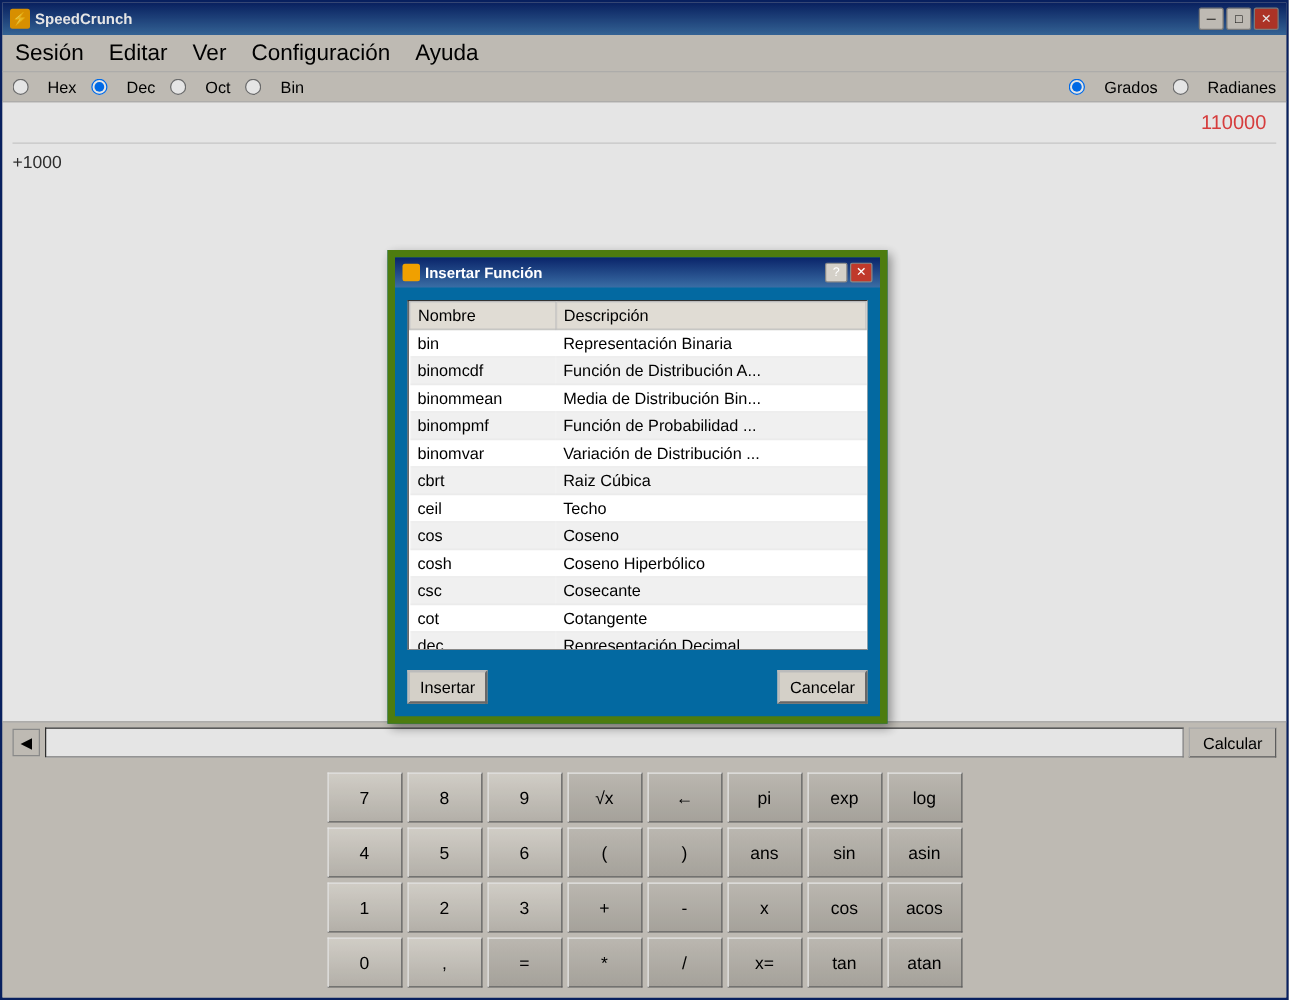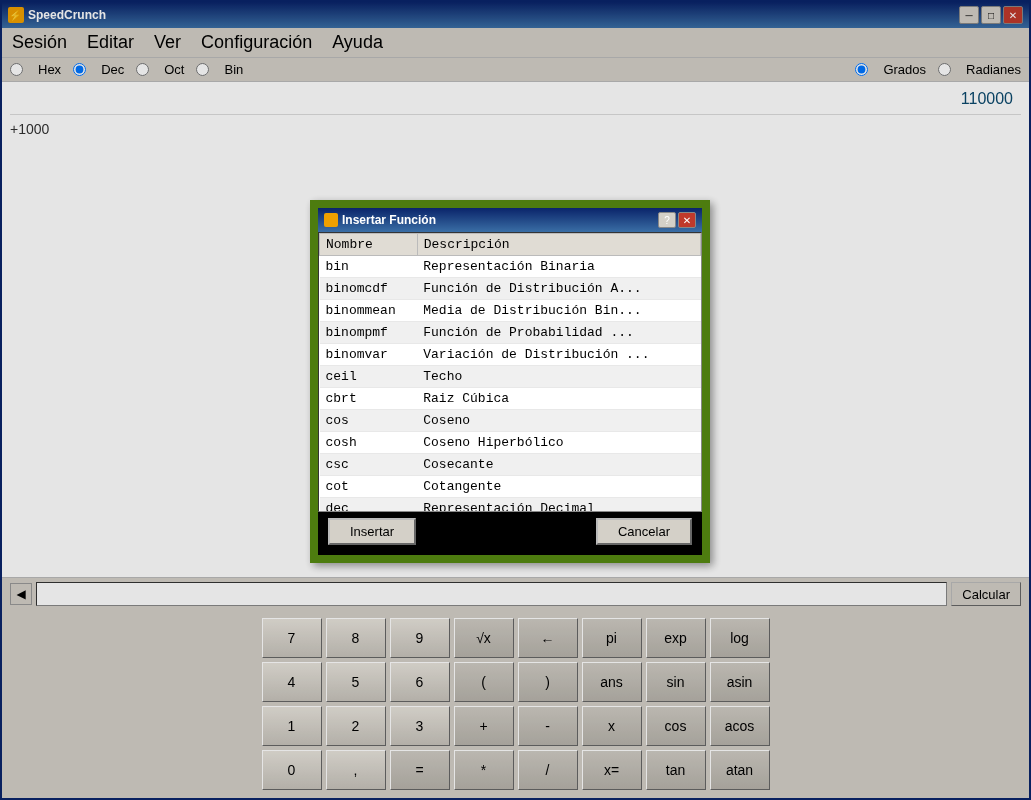--- a/index.html
+++ b/index.html
@@ -174,22 +174,22 @@
       justify-content: flex-start;
       z-index: 100;
     }
 
     
     .dialog {
       position: absolute;
       top: 200px;
       left: 310px;
       width: 400px;
-      background: #000000;
-      border: 8px solid #4d7c0f;
+      background: #0369a1;
+      border: 6px solid #4d7c0f;
       box-shadow: 3px 3px 8px rgba(0,0,0,0.4);
     }
     .dialog-title-bar {
       background: linear-gradient(to bottom, #0a246a, #3a6ea5);
       color: white;
       padding: 3px 6px;
       display: flex;
       align-items: center;
       justify-content: space-between;
       height: 24px;
@@ -219,21 +219,21 @@
       border-radius: 2px;
       font-size: 10px;
       display: flex;
       align-items: center;
       justify-content: center;
       cursor: pointer;
     }
     .dialog-btn.close-btn { background: #c0392b; color: white; }
 
     .dialog-content {
-      font-family: Liberation Mono, monospace;
+      padding: 10px;
     }
 
     
     .func-table-container {
       border: 1px inset #888;
       background: white;
       height: 280px;
       overflow-y: auto;
     }
     .func-table {
@@ -254,21 +254,21 @@
       font-size: 13px;
     }
     .func-table tr:nth-child(even) td { background: #f0f0f0; }
 
     .dialog-footer {
       display: flex;
       justify-content: space-between;
       padding: 6px 10px 10px;
     }
     .dialog-action-btn {
-      padding: 4px 20px;
+      padding: 4px 8px;
       background: #d4d0c8;
       border: 2px outset #bbb;
       cursor: pointer;
       font-size: 13px;
     }
 
     
     ::-webkit-scrollbar { width: 12px; }
     ::-webkit-scrollbar-track { background: #f0ece4; }
     ::-webkit-scrollbar-thumb { background: #b0aca4; border: 1px solid #888; }
@@ -280,21 +280,21 @@
     }
     .expr-line {
       font-size: 14px;
       color: #333;
       padding: 2px 0;
     }
     .result-line {
       font-size: 16px;
       text-align: right;
       padding: 2px 8px 2px 0;
-      color: #0c4a6e;
+      color: #ef4444;
     }
     .divider-line {
       height: 1px;
       background: #ddd;
       margin: 4px 0;
     }
   </style>
 </head>
 <body>
 
@@ -444,26 +444,26 @@
               </tr>
               <tr>
                 <td>binompmf</td>
                 <td>Función de Probabilidad ...</td>
               </tr>
               <tr>
                 <td>binomvar</td>
                 <td>Variación de Distribución ...</td>
               </tr>
               <tr>
+                <td>cbrt</td>
+                <td>Raiz Cúbica</td>
+              </tr>
+              <tr>
                 <td>ceil</td>
                 <td>Techo</td>
-              </tr>
-              <tr>
-                <td>cbrt</td>
-                <td>Raiz Cúbica</td>
               </tr>
               <tr>
                 <td>cos</td>
                 <td>Coseno</td>
               </tr>
               <tr>
                 <td>cosh</td>
                 <td>Coseno Hiperbólico</td>
               </tr>
               <tr>

